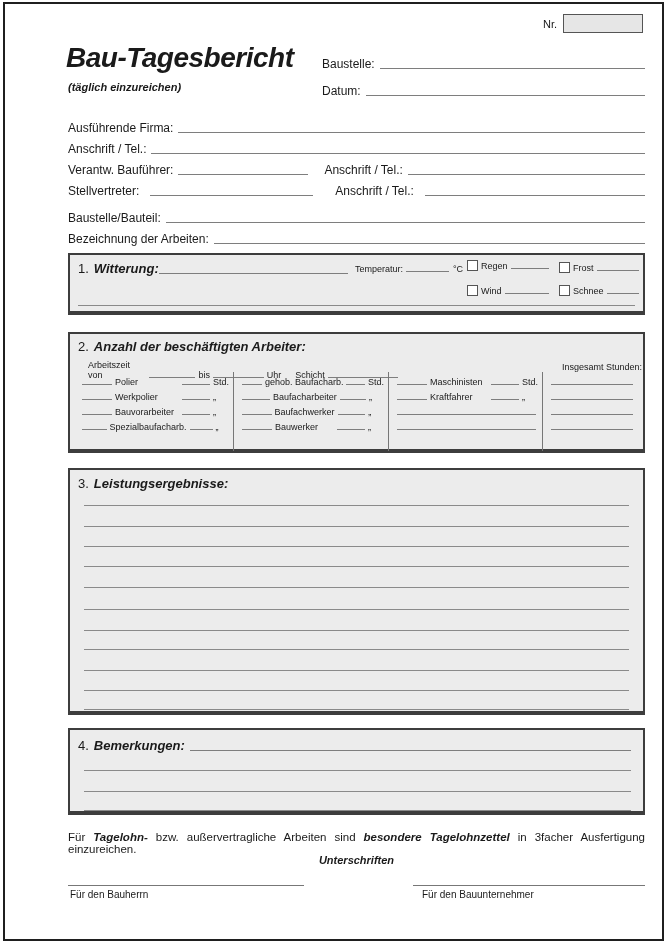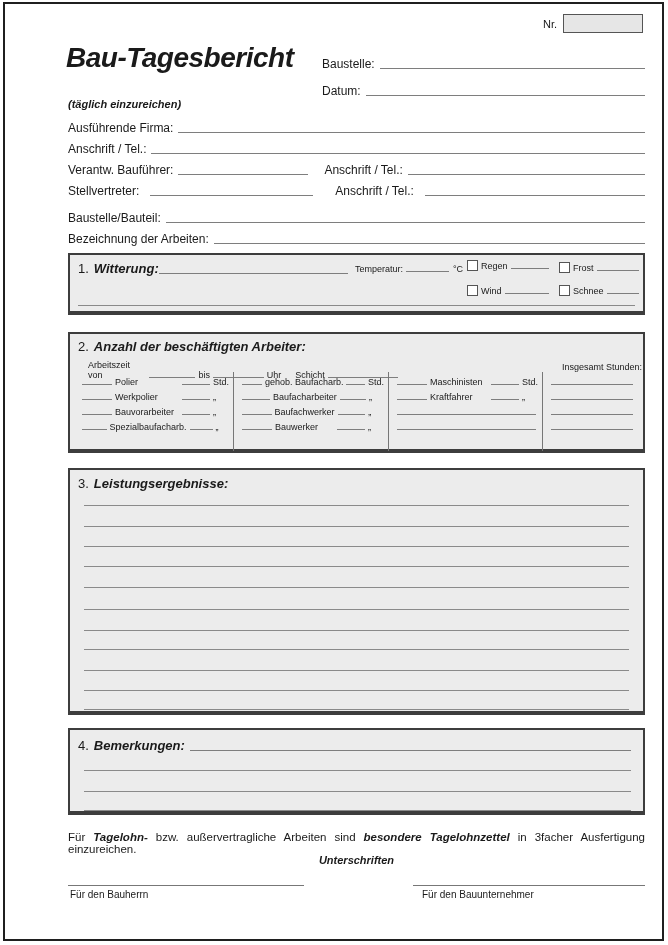--- a/index.html
+++ b/index.html
@@ -11,21 +11,21 @@
   .abs { position:absolute;margin-left:12px; }
   .frow { position:absolute; display:flex; align-items:flex-end; font-size:12px; }
   .frow .lbl { white-space:nowrap; padding-right:5px; }
   .fill { flex:1 1 auto; border-bottom:1px solid #7e7e7e; margin-bottom:2px; height:2px; }
   .ln { display:inline-block; border-bottom:1px solid #7e7e7e; margin-bottom:2px; height:2px; }
 
   .nr-row { position:absolute; top:14px; left:543px; display:flex; align-items:center; font-size:11px; }
   .nr-box { display:inline-block; width:80px; height:19px; background:#e6e6e6; border:1.5px solid #555; margin-left:6px; }
 
   .title { position:absolute; left:66px; top:42px; font-size:28px; font-weight:bold; font-style:italic; letter-spacing:-0.5px; }
-  .subtitle { position:absolute; left:68px; top:98px; font-size:11px; font-weight:bold; font-style:italic; }
+  .subtitle { position:absolute; left:68px; top:81px; font-size:11px; font-weight:bold; font-style:italic; }
 
   .box { position:absolute; left:68px; width:577px; background:#ececec; border:2px solid #3d3d3d; border-bottom-width:4px; }
   .bi { font-weight:bold; font-style:italic; }
   .sec-num { padding-right:5px; }
   .sec-title { font-size:13px; }
 
   .g { position:absolute; display:flex; align-items:flex-end; }
   .small { font-size:9px; }
   .cb { display:inline-block; width:11px; height:11px; background:#fff; border:1px solid #555; margin-right:3px; flex:0 0 aupx; }
   .cbl { font-size:9px; padding-right:3px; white-space:nowrap; }

